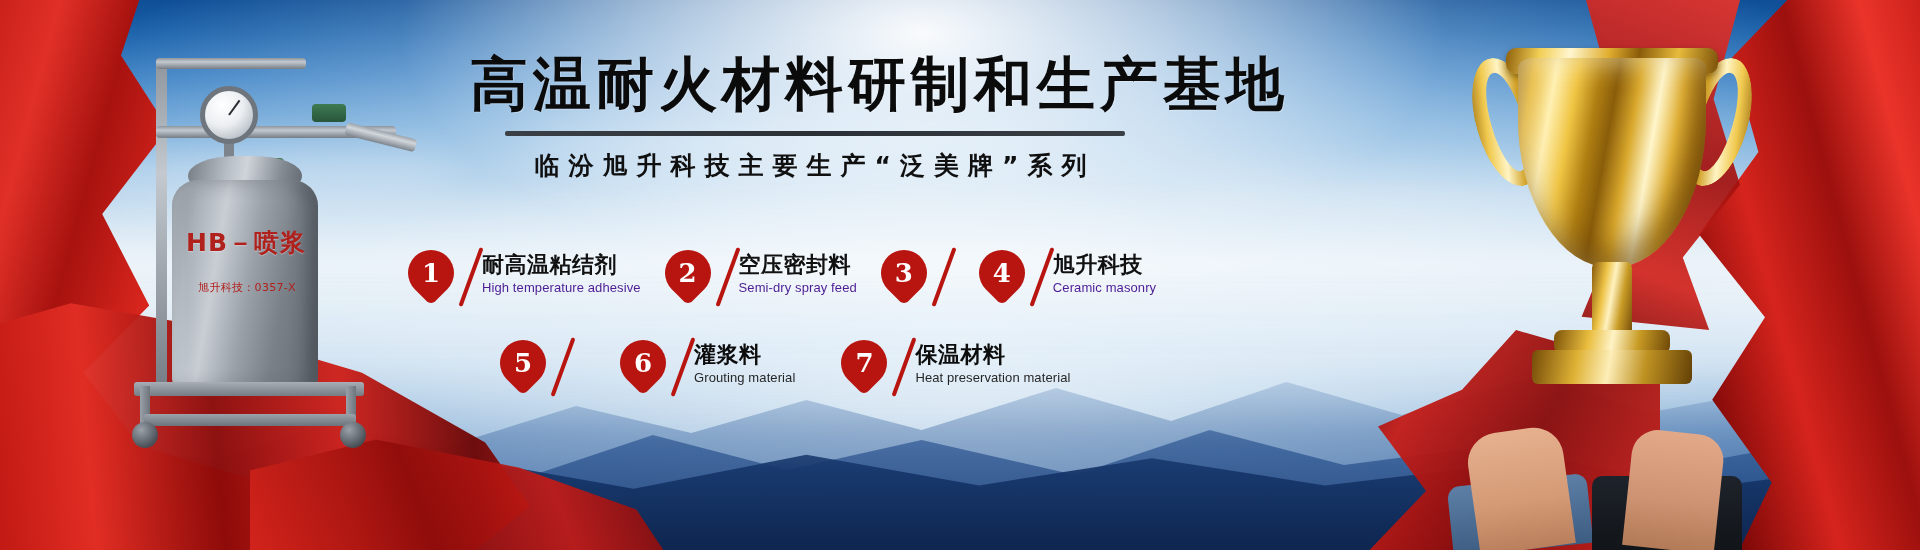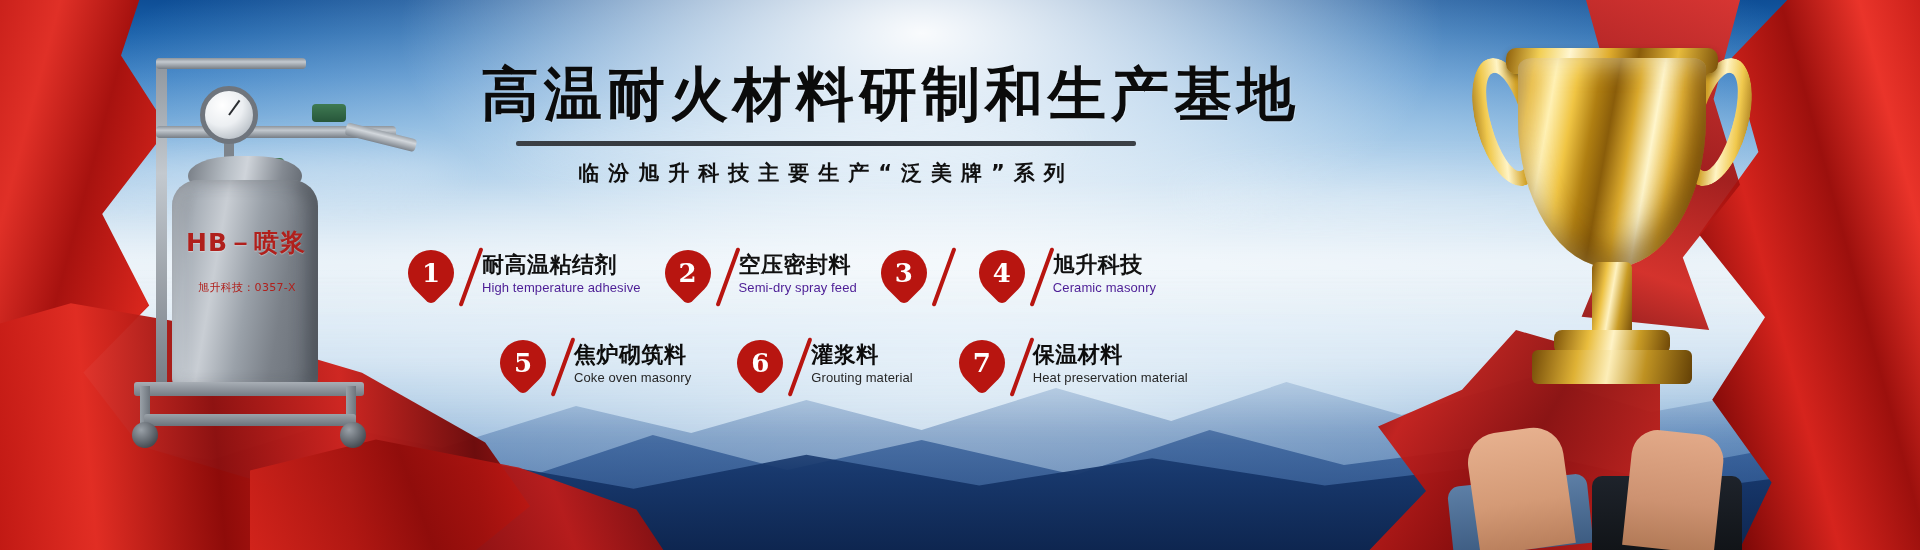--- a/index.html
+++ b/index.html
@@ -230,39 +230,38 @@
   .leg{ position:absolute; width:10px; background:linear-gradient(90deg,#9aa1a8,#6d747c); }
   .leg1{ left:44px; top:356px; height:44px; }
   .leg2{ left:250px; top:356px; height:44px; }
   .wheel{ position:absolute; width:26px; height:26px; border-radius:50%;
           background:radial-gradient(circle at 35% 30%,#9aa1a8,#4c5259 70%,#2f343a 100%); }
   .w1{ left:36px; top:392px; }
   .w2{ left:244px; top:392px; }
 
   
   .headline{
-    position:absolute; left:470px; top:64px; width:690px;
+    position:absolute; left:470px; top:54px; width:690px;
     text-align:center;
-    margin-left:11px;
   }
   .title{
     font-family:"DejaVu Serif", serif;
     font-size:58px; font-weight:700; color:#0b0b0b;
     letter-spacing:5px; line-height:1.05; white-space:nowrap;
     text-shadow:1px 1px 0 rgba(255,255,255,.25);
   }
   .rule{
     margin:16px auto 0; width:620px; height:5px;
     background:linear-gradient(90deg,#3b4046,#2b3036 50%,#3b4046);
     border-radius:2px;
   }
   .subtitle{
     margin-top:13px;
     font-family:"DejaVu Sans", sans-serif;
-    font-size:21px; font-weight:700; color:#101010;
+    font-size:25px; font-weight:700; color:#101010;
     letter-spacing:9px; white-space:nowrap;
   }
 
   
   .rows{ position:absolute; left:408px; top:250px; width:800px; }
   .row{ display:flex; align-items:flex-start; }
   .row1{ gap:24px; }
   .row2{ margin-top:32px; margin-left:92px; gap:46px; }
 
   .feat{ display:flex; align-items:flex-start; }
@@ -419,24 +418,20 @@
     </div>
 
     <div class="row row2">
 
       <div class="feat">
         <div class="badge">
           <div class="pin"></div>
           <div class="num">5</div>
         </div>
         <div class="slash"></div>
-        <div class="ftext">
-          <div class="cn">焦炉砌筑料</div>
-          <div class="en">Coke oven masonry</div>
-        </div>
       </div>
 
       <div class="feat">
         <div class="badge">
           <div class="pin"></div>
           <div class="num">6</div>
         </div>
         <div class="slash"></div>
         <div class="ftext">
           <div class="cn">灌浆料</div>

